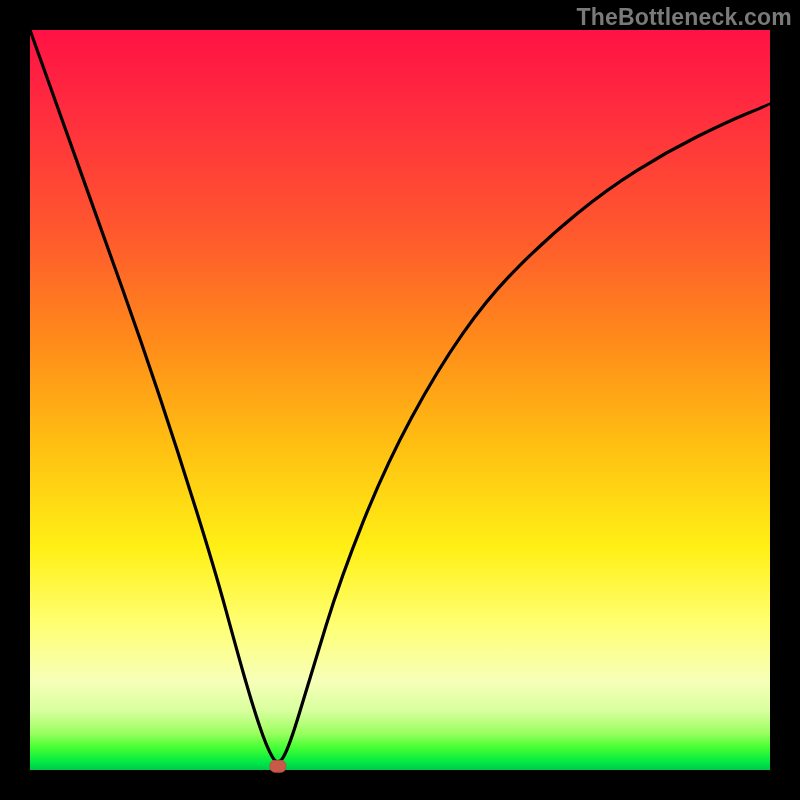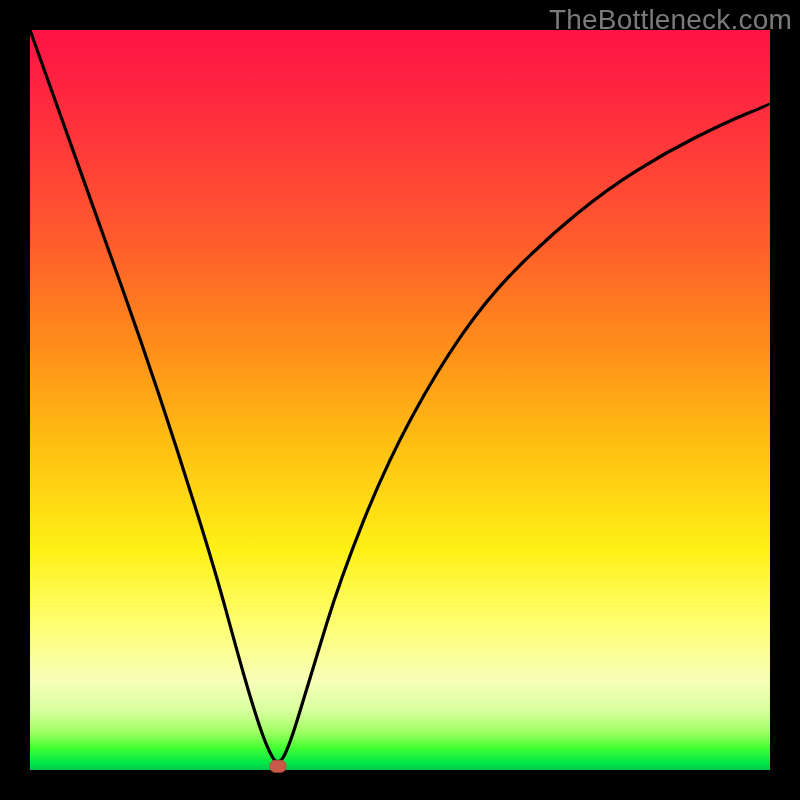--- a/index.html
+++ b/index.html
@@ -41,22 +41,22 @@
       #44ff33 97%,
       #00e846 99%,
       #00c74e 100%
     );
   }
   .watermark {
     position: absolute;
     top: 4px;
     right: 8px;
     color: #7a7a7a;
-    font-size: 28px;
-    font-weight: 400;
+    font-size: 23px;
+    font-weight: 700;
     letter-spacing: 0.2px;
     user-select: none;
   }
   svg.curve {
     position: absolute;
     left: 0;
     top: 0;
     width: 740px;
     height: 740px;
     overflow: visible;

